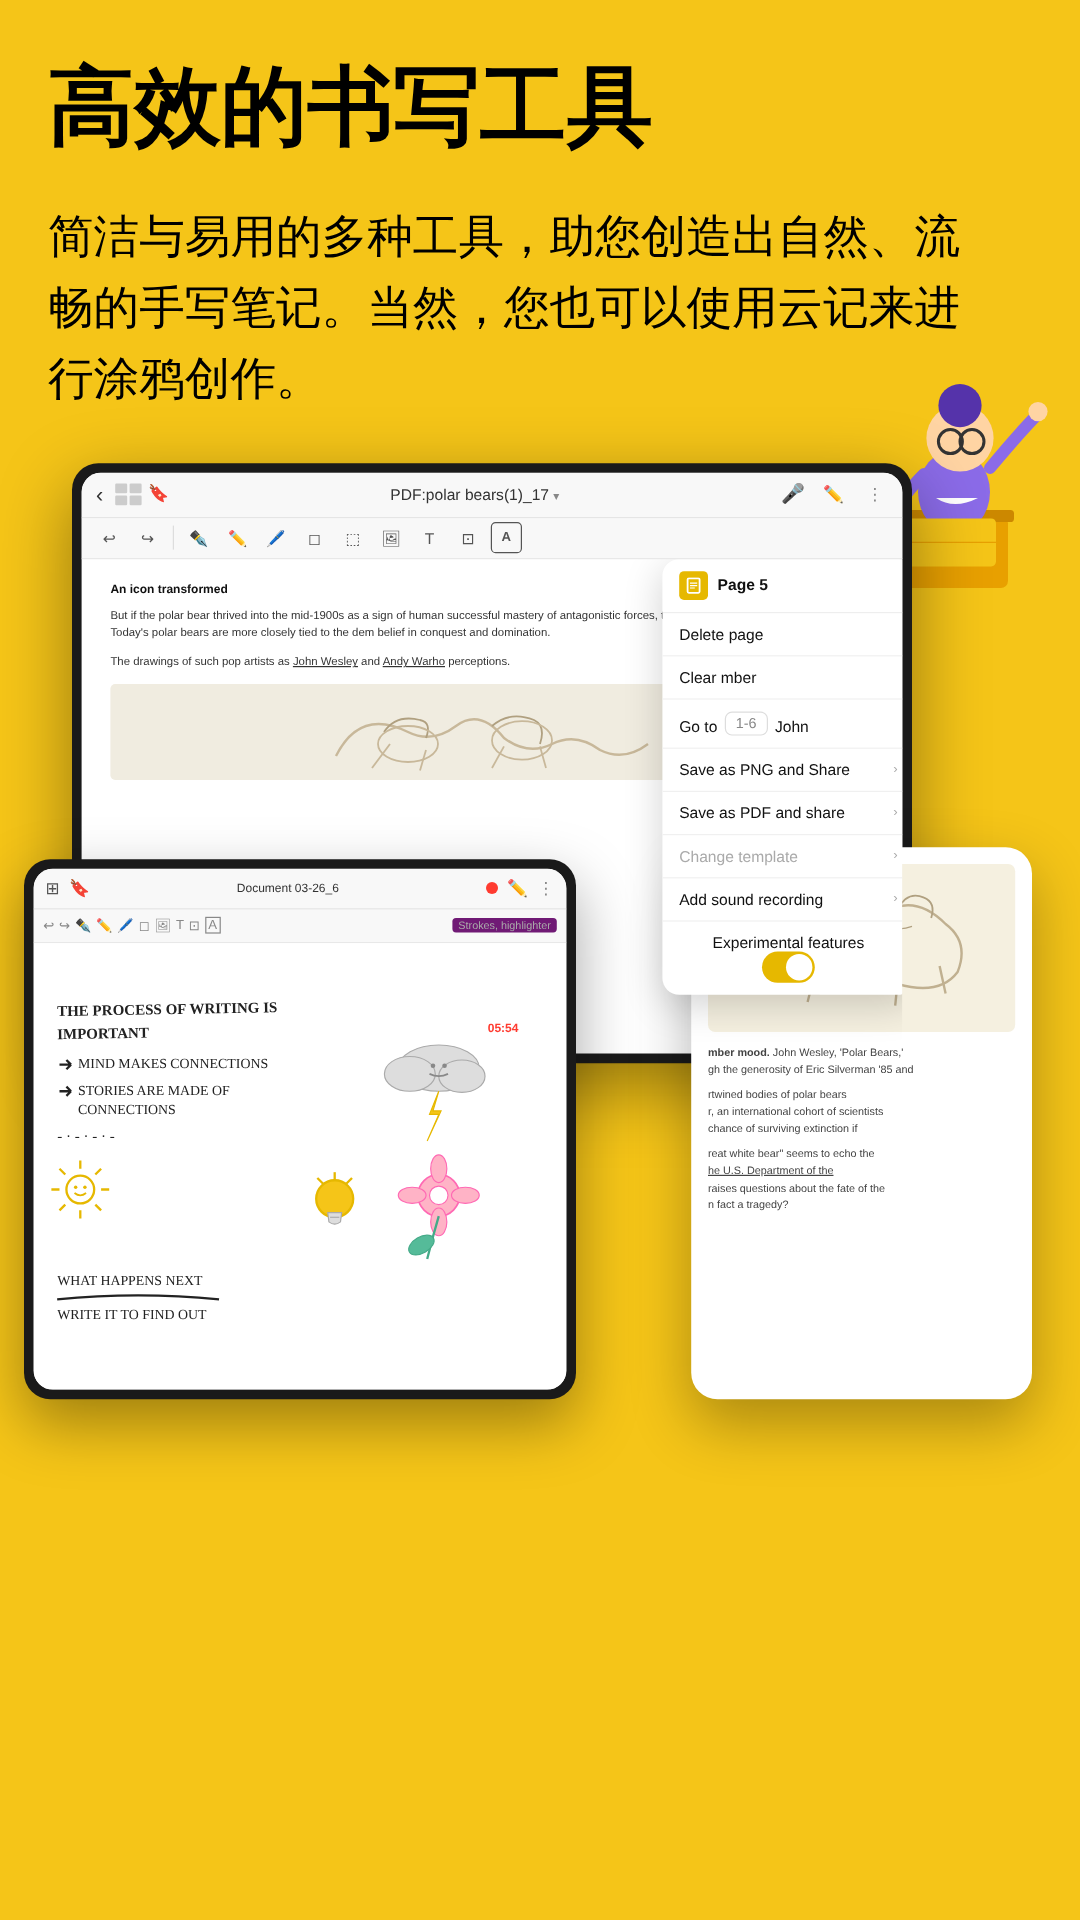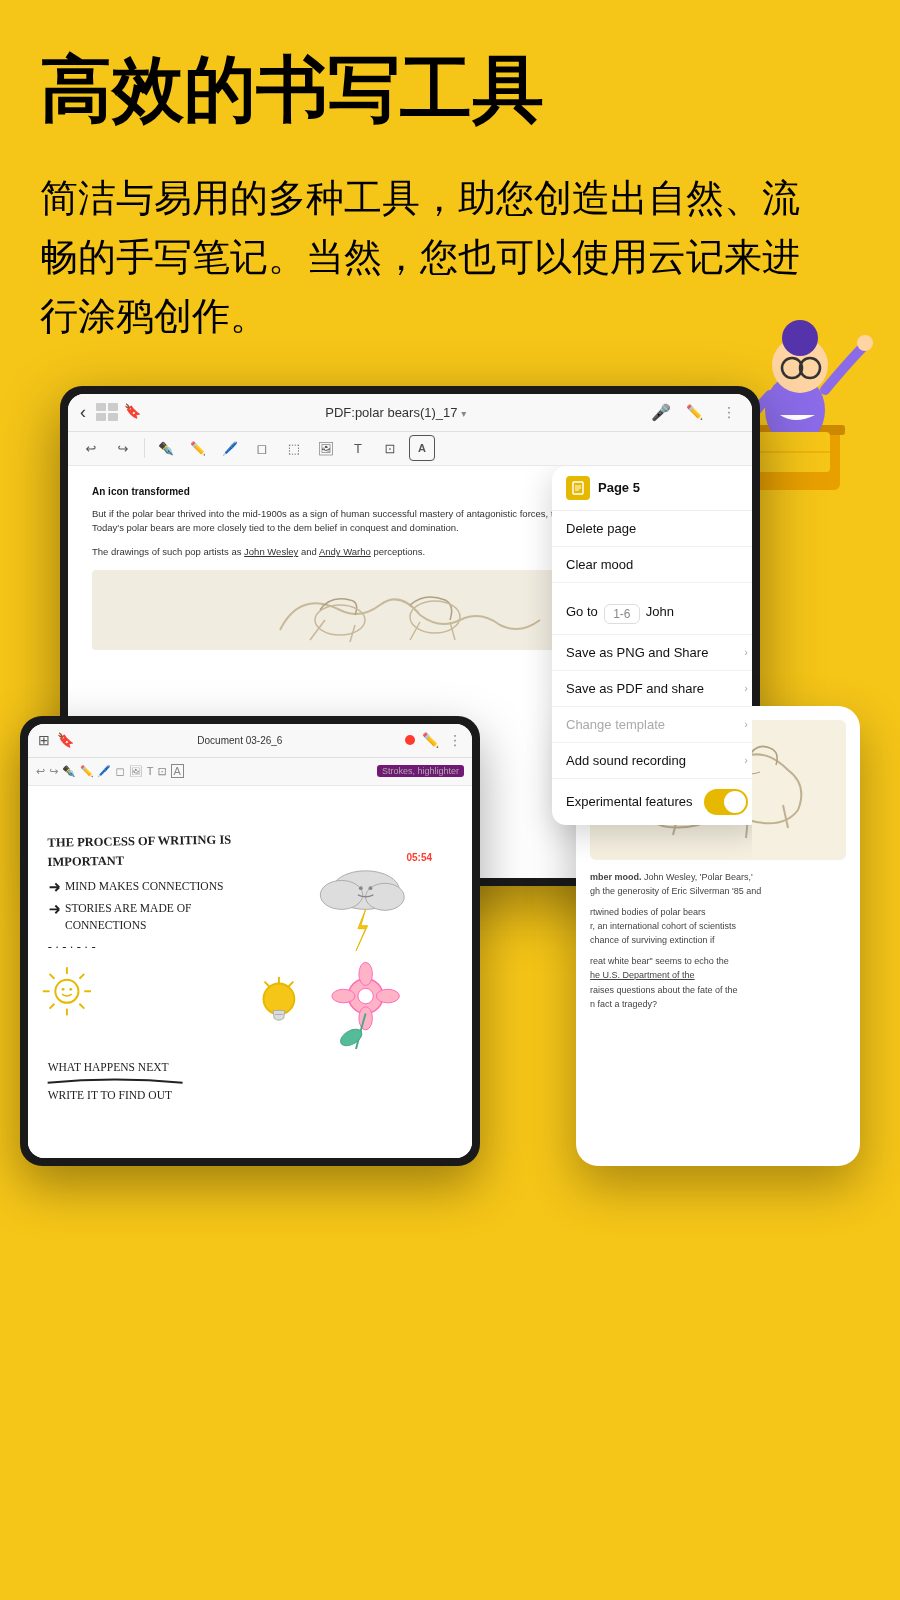--- a/index.html
+++ b/index.html
@@ -253,38 +253,38 @@
       align-items: center;
       justify-content: space-between;
       padding: 10px 14px;
       border-bottom: 1px solid #f0f0f0;
       font-size: 13px;
       color: #111;
     }
 
     .menu-item:last-child {
       border-bottom: none;
+      flex-direction: column;
     }
 
     .menu-item.disabled {
       color: #aaa;
     }
 
     .menu-item .chevron-right {
       font-size: 11px;
       color: #aaa;
     }
 
     .menu-goto {
       display: flex;
-      align-items: flex-start;
+      align-items: flex-end;
       gap: 6px;
       font-size: 13px;
       color: #111;
-      margin-top: 11px;
     }
 
     .goto-input {
       border: 1px solid #ddd;
       border-radius: 6px;
       padding: 2px 6px;
       font-size: 12px;
       width: 36px;
       text-align: center;
       color: #888;
@@ -557,21 +557,21 @@
               </svg>
             </div>
             <span class="menu-header-text">Page 5</span>
           </div>
 
           <div class="menu-item">
             <span>Delete page</span>
           </div>
 
           <div class="menu-item">
-            <span>Clear mood</span>
+            <span>Clear mber</span>
           </div>
 
           <div class="menu-item">
             <div class="menu-goto">
               <span>Go to</span>
               <input class="goto-input" readonly="" value="1-6" placeholder="1-6" style="">
               <span>John</span>
             </div>
           </div>
 

